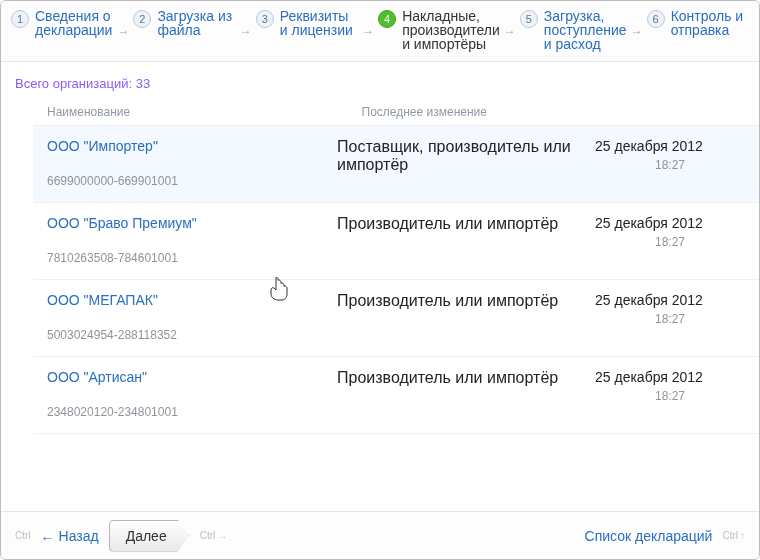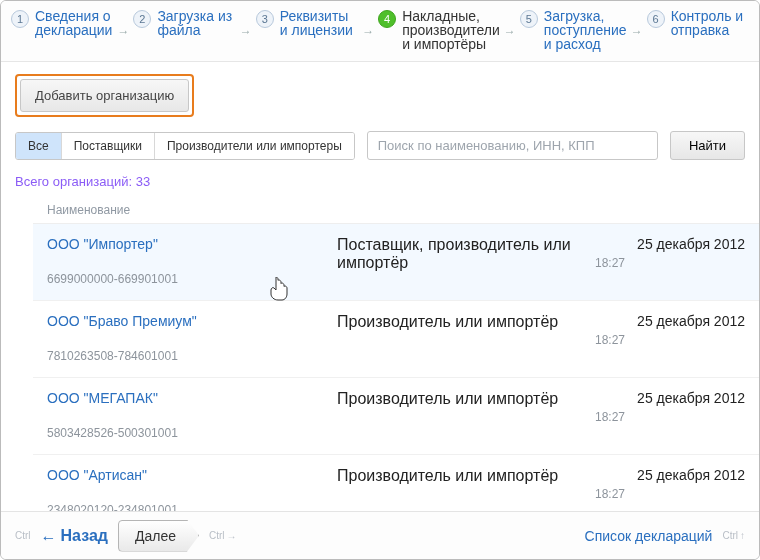--- a/index.html
+++ b/index.html
@@ -38,30 +38,30 @@
   .table { width: 100%; padding-left: 32px; }
   .thead { display: flex; padding: 6px 14px; color: #9099a3; font-size: 12px; border-bottom: 1px solid #eee; }
   .col-name { flex: 0 0 290px; }
   .col-activity { flex: 1; }
   .col-date { flex: 0 0 150px; text-align: right; }
   .row { display: flex; padding: 12px 14px 14px 14px; border-bottom: 1px solid #f0f0f0; align-items: flex-start; }
   .row.hover { background: #f3f9ff; }
   .org-name { color: #2a6fbf; font-size: 14px; cursor: pointer; }
   .org-code { color: #8d949c; font-size: 12px; margin-top: 20px; }
   .activity { font-size: 16px; color: #222; }
-  .date { font-size: 14px; color: #222; text-align: right; }
-  .time { font-size: 12px; color: #8d949c; text-align: left; margin-top: 4px; }
+  .date { font-size: 14px; color: #222; text-align: left; }
+  .time { font-size: 12px; color: #8d949c; text-align: center; margin-top: 4px; }
 
   
   .cursor-icon { position: absolute; left: 268px; top: 276px; font-size: 18px; color: #333; pointer-events: none; }
 
   
   .footer { position: absolute; left: 0; right: 0; bottom: 0; height: 48px; border-top: 1px solid #e4e4e4; background: #fdfdfd; display: flex; align-items: center; padding: 0 14px; gap: 10px; }
   .ctrl-hint { font-size: 10px; color: #b8bec6; }
-  .nav-back { color: #2a6fbf; font-size: 16px; cursor: pointer; display: flex; align-items: center; gap: 4px; font-weight: bold; }
+  .nav-back { color: #2a6fbf; font-size: 14px; cursor: pointer; display: flex; align-items: center; gap: 4px; }
   .nav-next { position: relative; background: linear-gradient(#fff,#e9e9e9); border: 1px solid #b5b5b5; color: #333; font-size: 14px; padding: 7px 22px 7px 16px; border-radius: 4px; cursor: pointer; clip-path: polygon(0 0, calc(100% - 12px) 0, 100% 50%, calc(100% - 12px) 100%, 0 100%); }
   .footer .spacer { flex: 1; }
   .decl-list { color: #2a6fbf; font-size: 14px; cursor: pointer; }
   .arrow-left::before { content: "←"; color: #2a6fbf; }
   .arrow-tiny { font-size: 10px; color: #b8bec6; margin-left: 2px; }
 </style>
 </head>
 <body>
 
 <div class="frame">
@@ -91,46 +91,30 @@
         <div class="step-num">5</div>
         <div class="step-label"><a href="#" class="step-link">Загрузка, поступление и расход</a></div>
       </div>
       <div class="step-arrow">→</div>
       <div class="step">
         <div class="step-num">6</div>
         <div class="step-label"><a href="#" class="step-link">Контроль и отправка</a></div>
       </div>
     </div>
 
-  <div class="toolbar">
-    <span class="add-highlight">
-      <button class="add-btn">Добавить организацию</button>
-    </span>
-
-    <div class="filter-row">
-      <div class="seg">
-        <button class="active">Все</button>
-        <button>Поставщики</button>
-        <button>Производители или импортеры</button>
-      </div>
-      <div class="search">
-        <input type="text" placeholder="Поиск по наименованию, ИНН, КПП" style="">
-      </div>
-      <button class="find-btn">Найти</button>
-    </div>
-  </div>
 
   <div class="count">
     <span>Всего организаций:</span>
     <span>33</span>
   </div>
 
   <div class="table">
     <div class="thead">
       <div class="col-name">Наименование</div>
+      <div class="col-date">Последнее изменение</div>
     </div>
     <div id="tbody">
         <div class="row hover">
           <div class="col-name">
             <div class="org-name">ООО "Импортер"</div>
             <div class="org-code">6699000000-669901001</div>
           </div>
           <div class="col-activity">
             <div class="activity">Поставщик, производитель или импортёр</div>
           </div>
@@ -148,21 +132,21 @@
             <div class="activity">Производитель или импортёр</div>
           </div>
           <div class="col-date">
             <div class="date">25 декабря 2012</div>
             <div class="time">18:27</div>
           </div>
         </div>
         <div class="row">
           <div class="col-name">
             <div class="org-name">ООО "МЕГАПАК"</div>
-            <div class="org-code">5803428526-500301001</div>
+            <div class="org-code">5003024954-288118352</div>
           </div>
           <div class="col-activity">
             <div class="activity">Производитель или импортёр</div>
           </div>
           <div class="col-date">
             <div class="date">25 декабря 2012</div>
             <div class="time">18:27</div>
           </div>
         </div>
         <div class="row">

